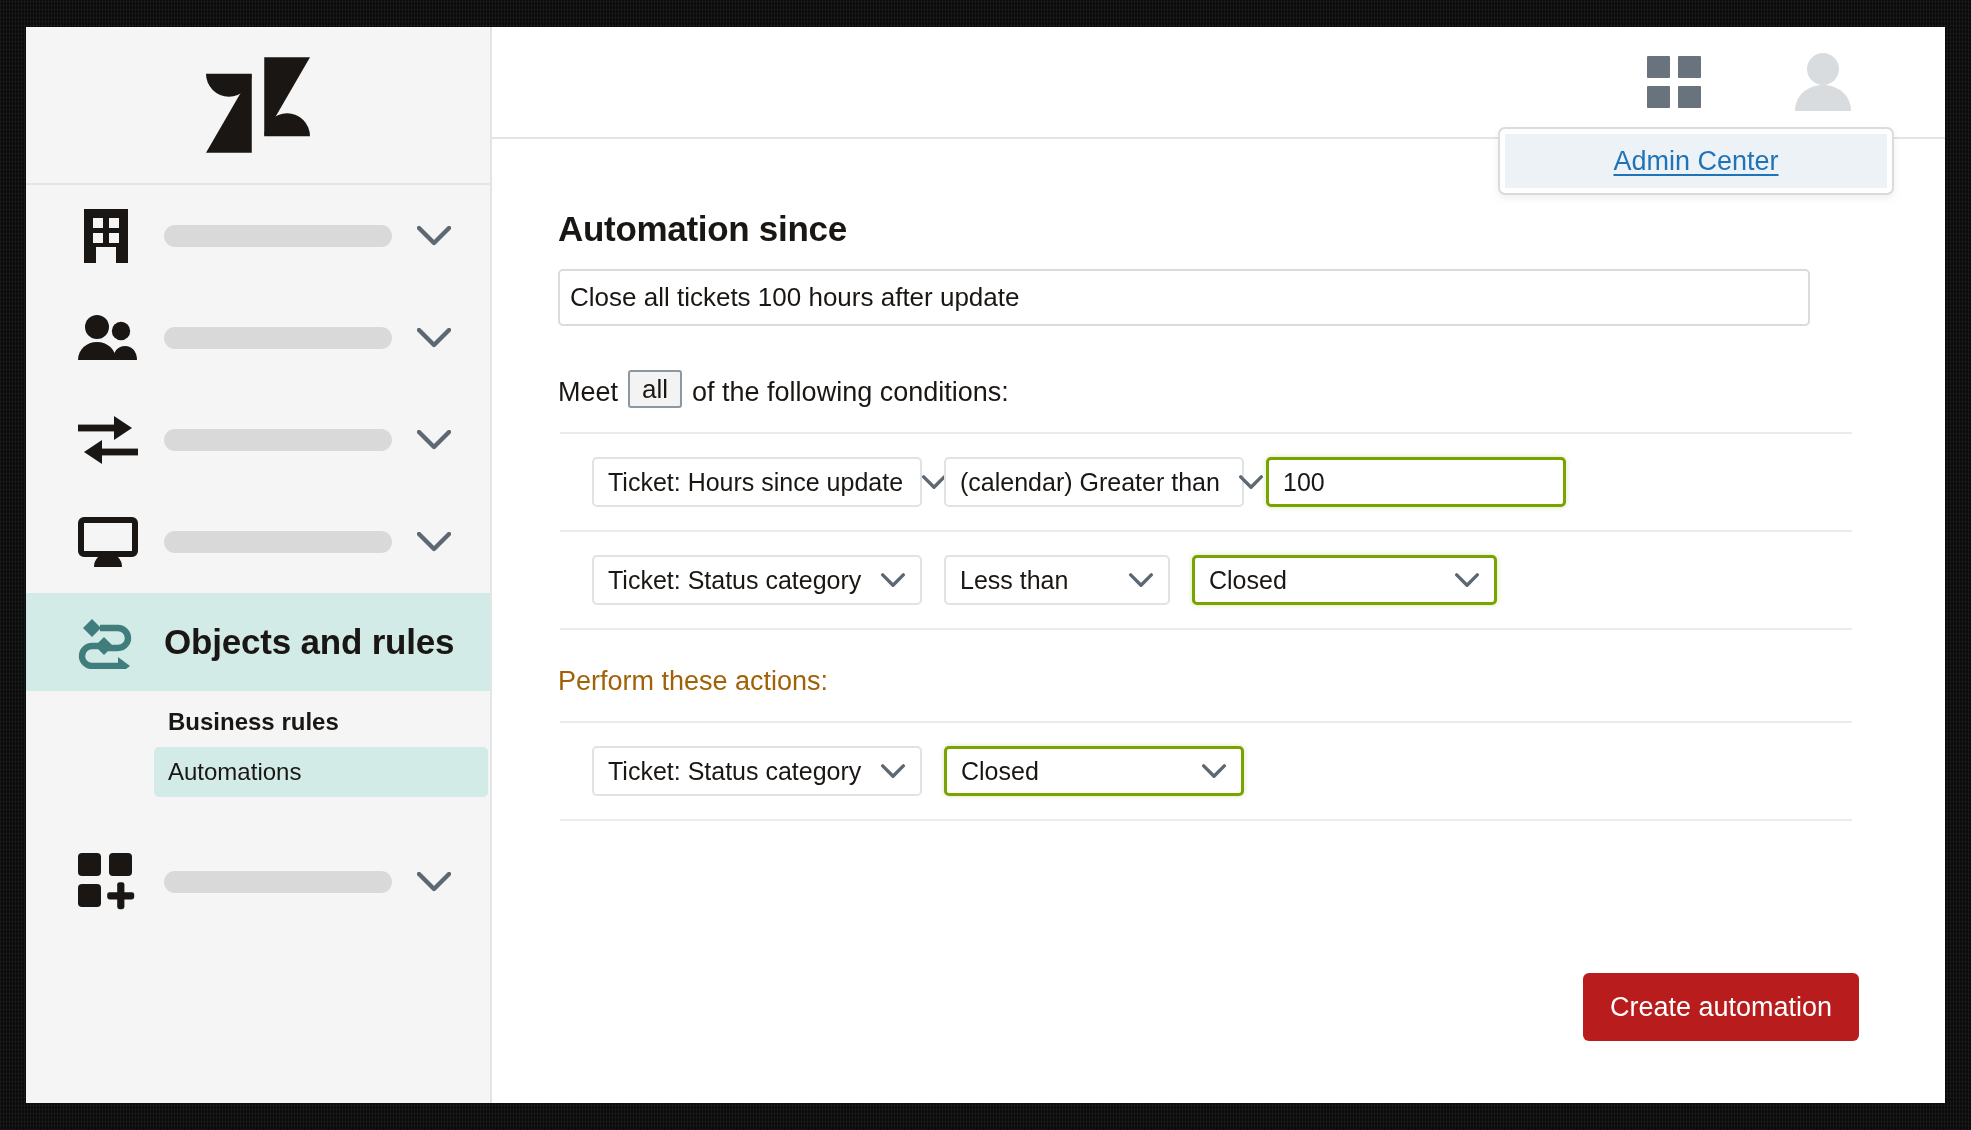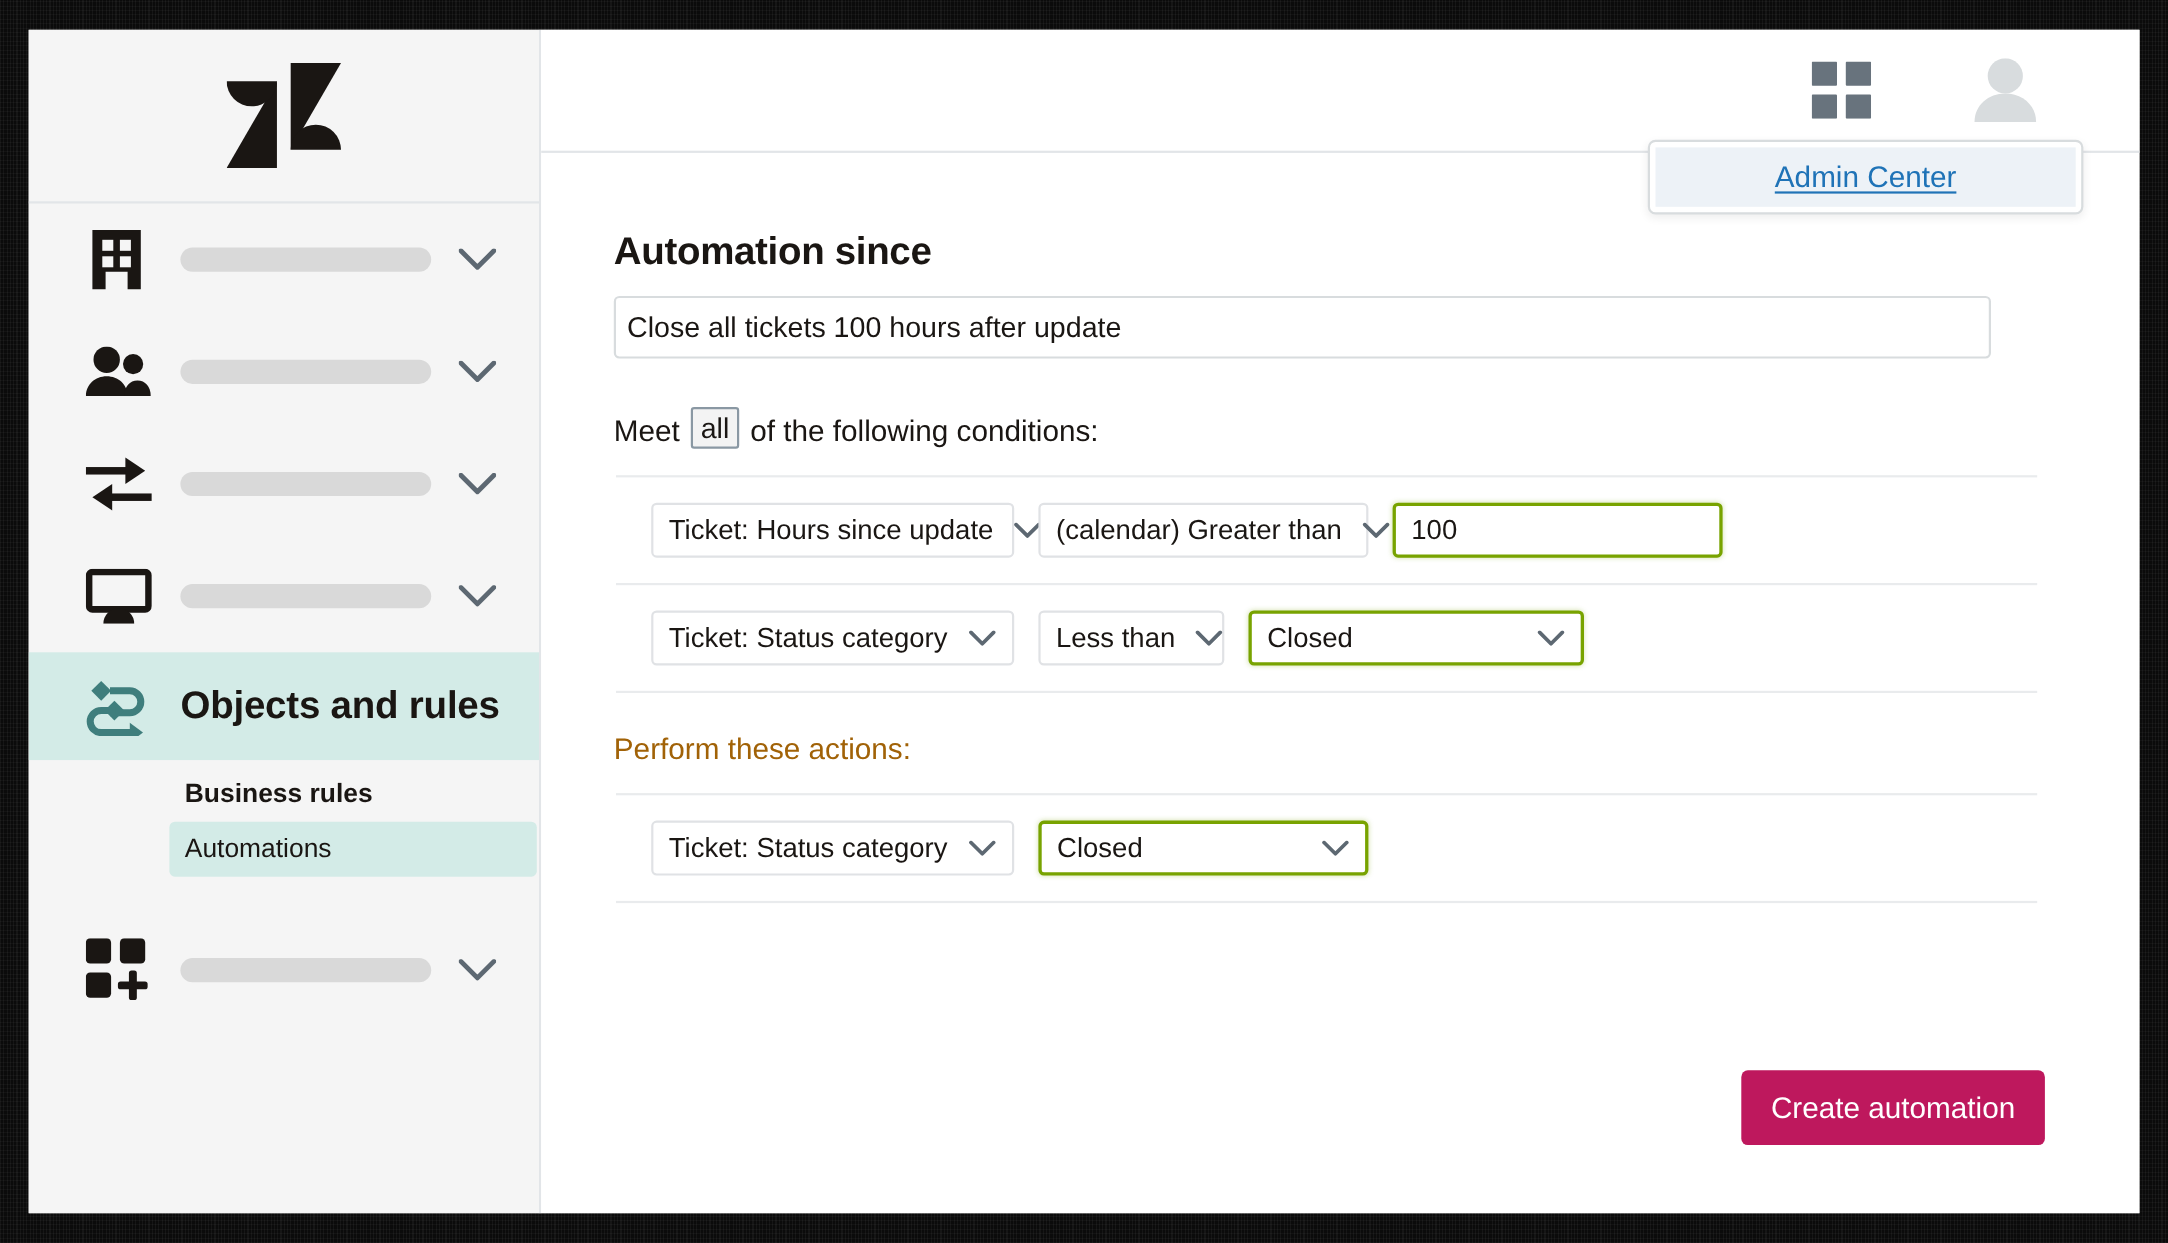--- a/index.html
+++ b/index.html
@@ -215,21 +215,21 @@
   }
   .meet-sel {
     display: inline-flex;
     align-items: center;
     justify-content: center;
     border: 2px solid #8a98a3;
     background: #f3f3f3;
     border-radius: 3px;
     height: 38px;
     min-width: 44px;
-    padding: 0 2px;
+    padding: 0 12px;
     margin: 0 10px;
     font-size: 26px;
     color: #1a1613;
   }
 
   .rule-sep {
     width: 1292px;
     height: 2px;
     background: #e9ebed;
     margin-top: 24px;
@@ -263,38 +263,38 @@
     color: #5d6872;
     display: flex;
     align-items: center;
   }
   .fld.green {
     border: 3px solid #78a300;
     box-shadow: 0 0 5px rgba(120,163,0,.30);
   }
   .w-cond   { width: 330px; }
   .w-op1    { width: 300px; }
-  .w-op2    { width: 169px; }
+  .w-op2    { width: 226px; }
   .w-val    { width: 300px; }
   .w-val2   { width: 305px; }
   .w-act    { width: 300px; }
 
   .section-label {
     margin-top: 36px;
     font-size: 27px;
     color: #a16207;
   }
 
   #create-btn {
     position: absolute;
     right: 86px;
     bottom: 62px;
     width: 276px;
     height: 68px;
-    background: #be185d;
+    background: #b91c1c;
     border: none;
     border-radius: 6px;
     color: #ffffff;
     font-size: 27px;
     font-family: "Liberation Sans", sans-serif;
     cursor: pointer;
   }
 </style>
 </head>
 <body>

